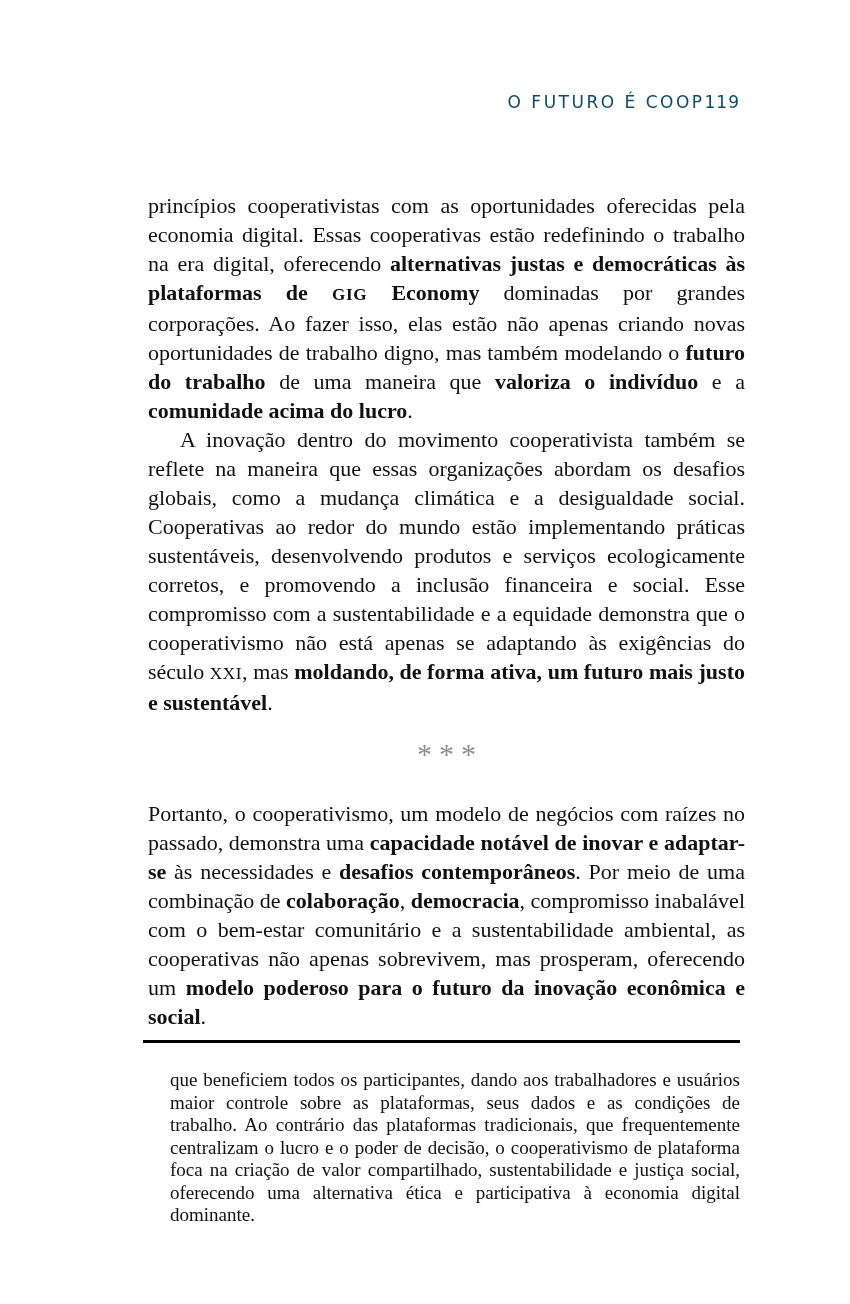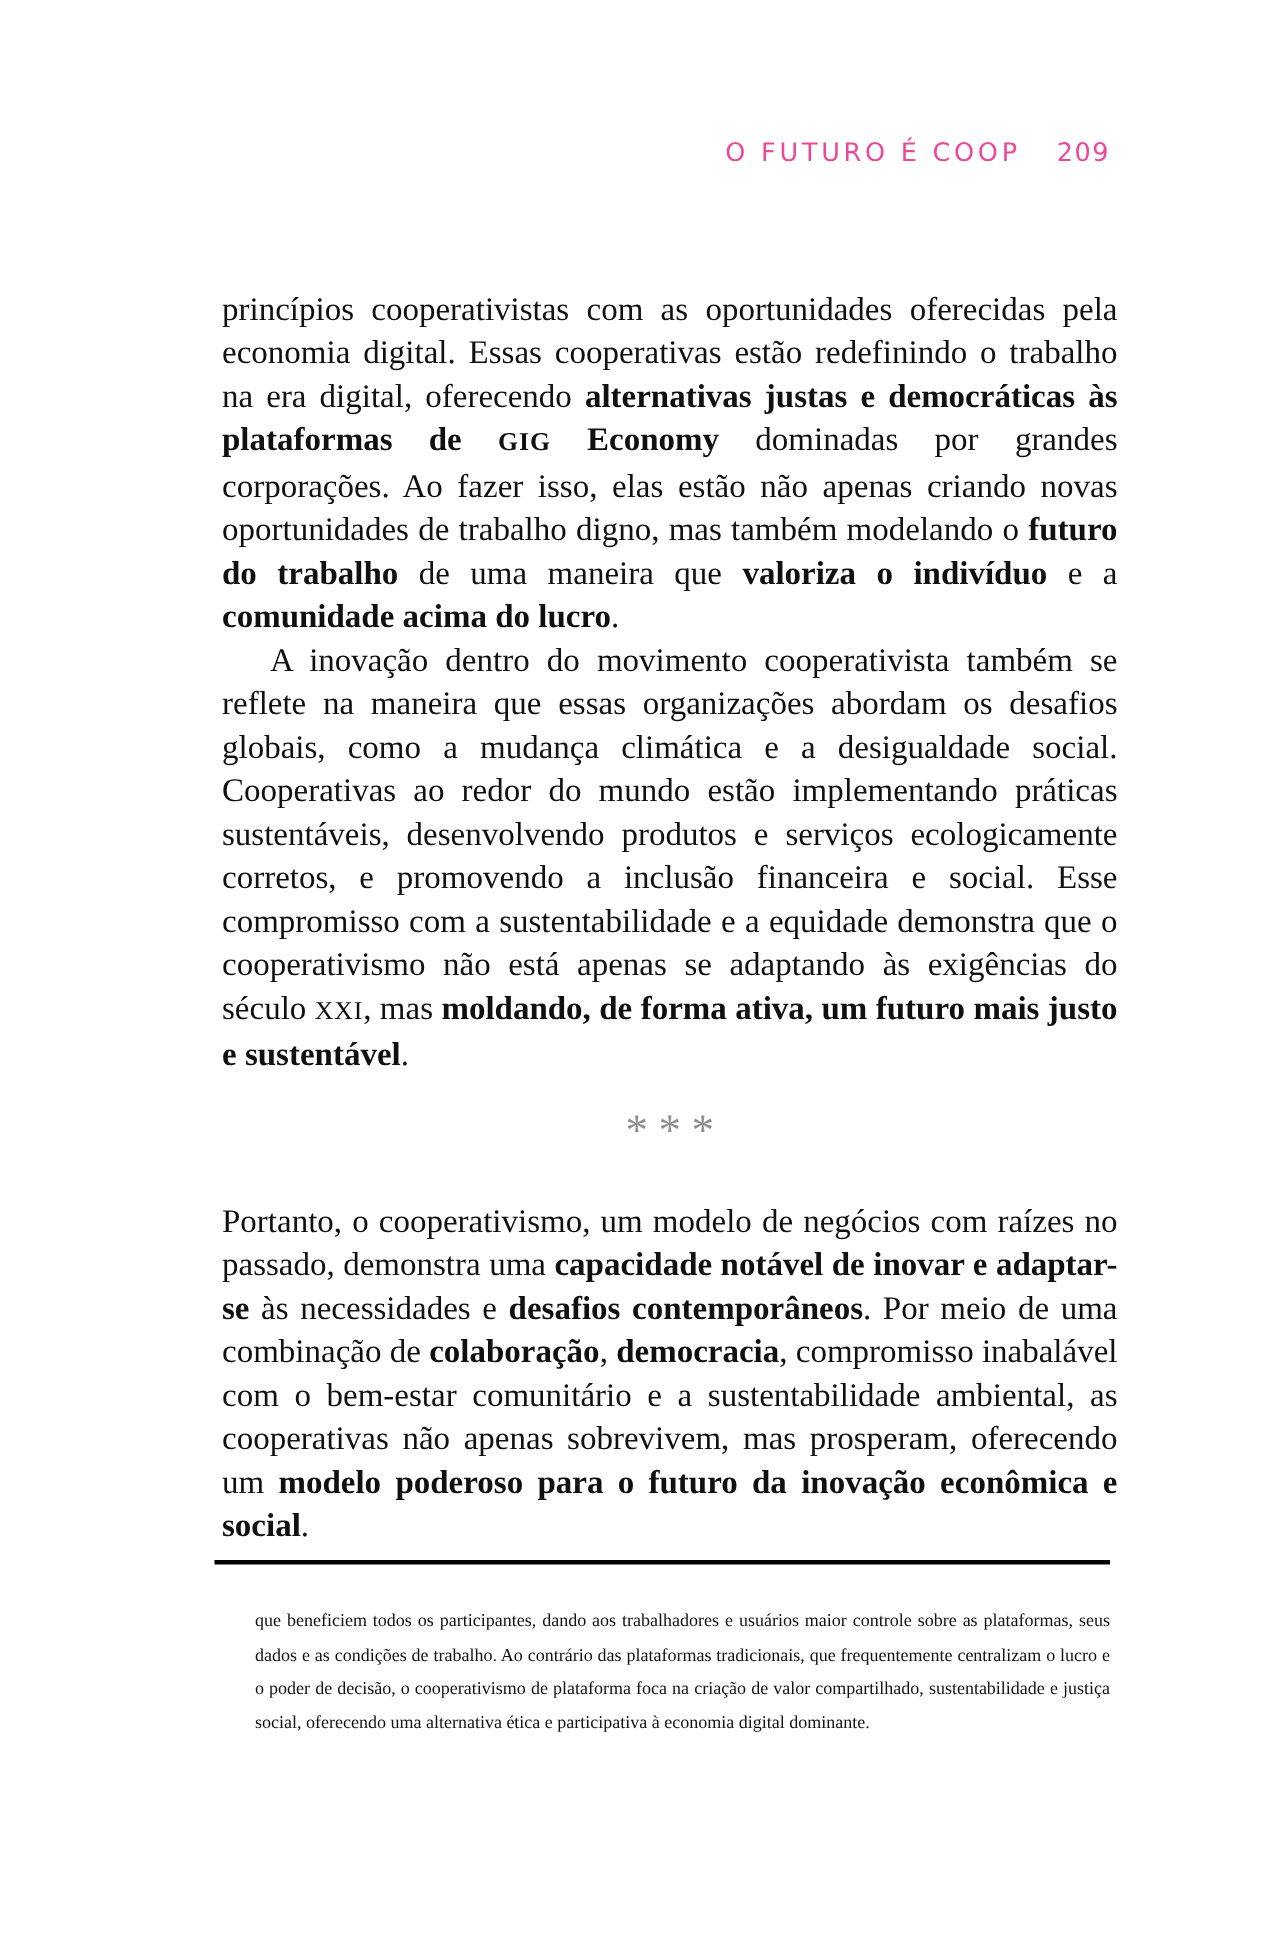--- a/index.html
+++ b/index.html
@@ -16,26 +16,25 @@
   }
   
   .page-header {
     position: absolute;
     top: 92px;
     left: 143px;
     width: 597px;
     display: flex;
     justify-content: flex-end;
     align-items: baseline;
-    gap: 24px;
     font-family: "DejaVu Sans", "Liberation Sans", sans-serif;
     font-weight: 400;
     font-size: 17px;
     letter-spacing: 2.5px;
-    color: #ec4899;
+    color: #0c4a6e;
   }
   .page-header .pagenum {
     letter-spacing: 1px;
   }
   
   .body-col {
     position: absolute;
     left: 148px;
     top: 191px;
     width: 597px;
@@ -80,36 +79,36 @@
   .footnote-rule {
     width: 597px;
     height: 3px;
     background: #000000;
     margin: 0;
   }
   .footnote-text {
     margin: 26px 0 0 27px;
     width: 570px;
     font-family: "Liberation Serif", "DejaVu Serif", serif;
-    font-size: 12px;
+    font-size: 19px;
     line-height: 22.5px;
     color: #101010;
     text-align: justify;
     hyphens: auto;
     -webkit-hyphens: auto;
   }
 </style>
 </head>
 <body>
 
 <div class="page">
 
   <header class="page-header">
     <span>O FUTURO É COOP</span>
-    <span class="pagenum">209</span>
+    <span class="pagenum">119</span>
   </header>
 
   <main class="body-col">
     <div id="paras-before">
         <p class="body-para"><span>princípios cooperativistas com as oportunidades oferecidas pela economia digital. Essas cooperativas estão redefinindo o trabalho na era digital, oferecendo </span><span class="b">alternativas justas e democráticas às plataformas de </span><span class="b sc">GIG</span><span class="b"> Economy</span><span> dominadas por grandes corporações. Ao fazer isso, elas estão não apenas criando novas oportunidades de trabalho digno, mas também modelando o </span><span class="b">futuro do trabalho</span><span> de uma maneira que </span><span class="b">valoriza o indivíduo</span><span> e a </span><span class="b">comunidade acima do lucro</span><span>.</span></p>
         <p class="body-para indent"><span>A inovação dentro do movimento cooperativista também se reflete na maneira que essas organizações abordam os desafios globais, como a mudança climática e a desigualdade social. Cooperativas ao redor do mundo estão implementando práticas sustentáveis, desenvolvendo produtos e serviços ecologicamente corretos, e promovendo a inclusão financeira e social. Esse compromisso com a sustentabilidade e a equidade demonstra que o cooperativismo não está apenas se adaptando às exigências do século </span><span class="sc">XXI</span><span>, mas </span><span class="b">moldando, de forma ativa, um futuro mais justo e sustentável</span><span>.</span></p>
       </div>
     <div class="divider">***</div>
     <div id="paras-after">
         <p class="body-para"><span>Portanto, o cooperativismo, um modelo de negócios com raízes no passado, demonstra uma </span><span class="b">capacidade notável de inovar e adaptar-se</span><span> às necessidades e </span><span class="b">desafios contemporâneos</span><span>. Por meio de uma combinação de </span><span class="b">colaboração</span><span>, </span><span class="b">democracia</span><span>, compromisso inabalável com o bem-estar comunitário e a sustentabilidade ambiental, as cooperativas não apenas sobrevivem, mas prosperam, oferecendo um </span><span class="b">modelo poderoso para o futuro da inovação econômica e social</span><span>.</span></p>

